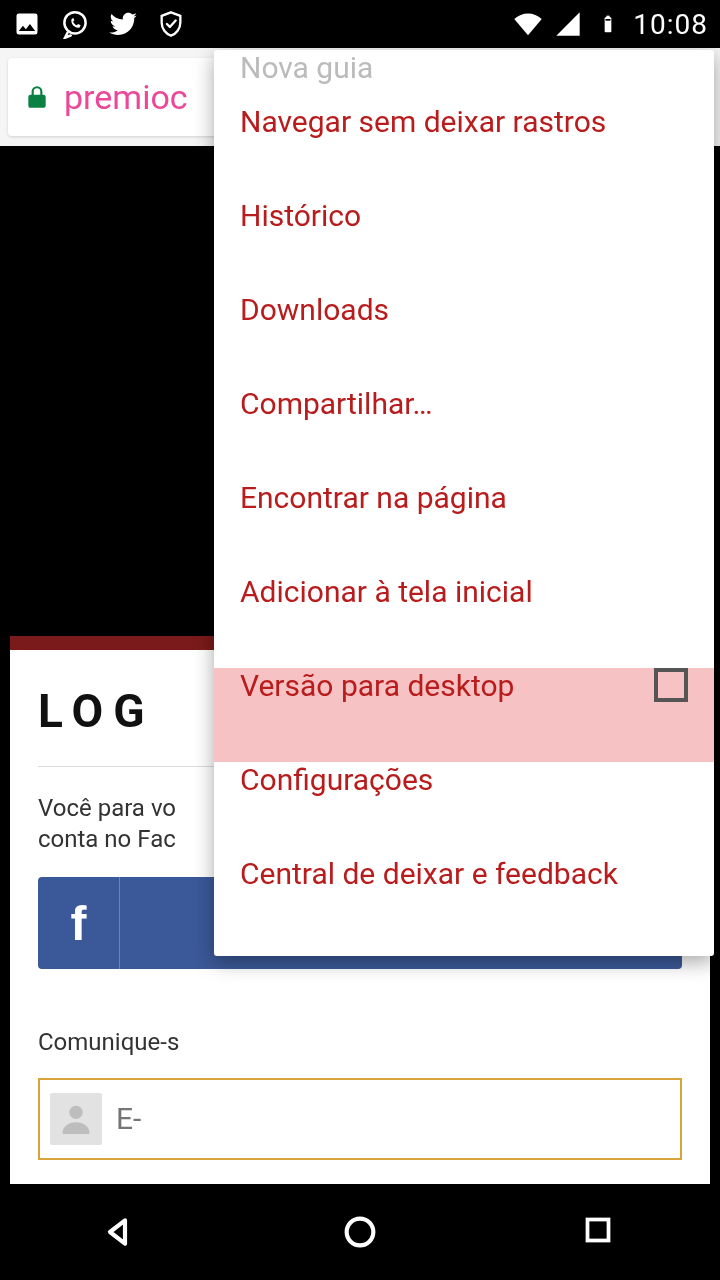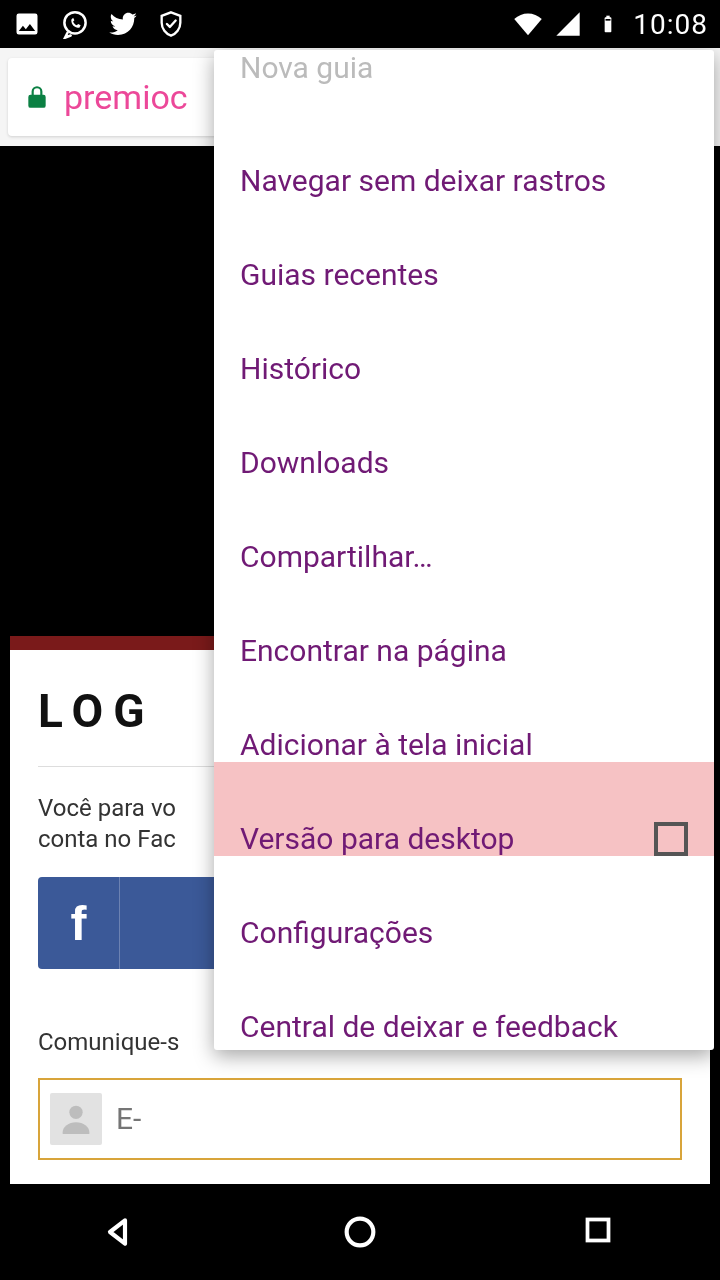--- a/index.html
+++ b/index.html
@@ -110,24 +110,24 @@
     background: #fff;
     border-radius: 3px;
     box-shadow: 0 6px 20px rgba(0,0,0,0.35);
     z-index: 50;
     overflow: hidden;
     padding-bottom: 6px;
   }
   .menu-item {
     height: 94px;
     display: flex;
-    align-items: flex-end;
+    align-items: flex-start;
     padding: 0 26px;
     font-size: 30px;
-    color: #701a75;
+    color: #b91c1c;
   }
   .menu-item.faded { color: #bbb; height: 54px; align-items:flex-start; padding-top:0; }
   .menu-item.highlight { background: #f6c2c4; }
   .checkbox {
     width: 34px; height: 34px;
     border: 4px solid #555;
     margin-left: auto;
   }
 
   
@@ -232,23 +232,20 @@
     </div>
   </div>
 </div>
 
 <div class="menu">
   <div class="menu-item faded">
     <span>Nova guia</span>
   </div>
   <div class="menu-item">
     <span>Navegar sem deixar rastros</span>
-  </div>
-  <div class="menu-item">
-    <span>Guias recentes</span>
   </div>
   <div class="menu-item">
     <span>Histórico</span>
   </div>
   <div class="menu-item">
     <span>Downloads</span>
   </div>
   <div class="menu-item">
     <span>Compartilhar…</span>
   </div>

